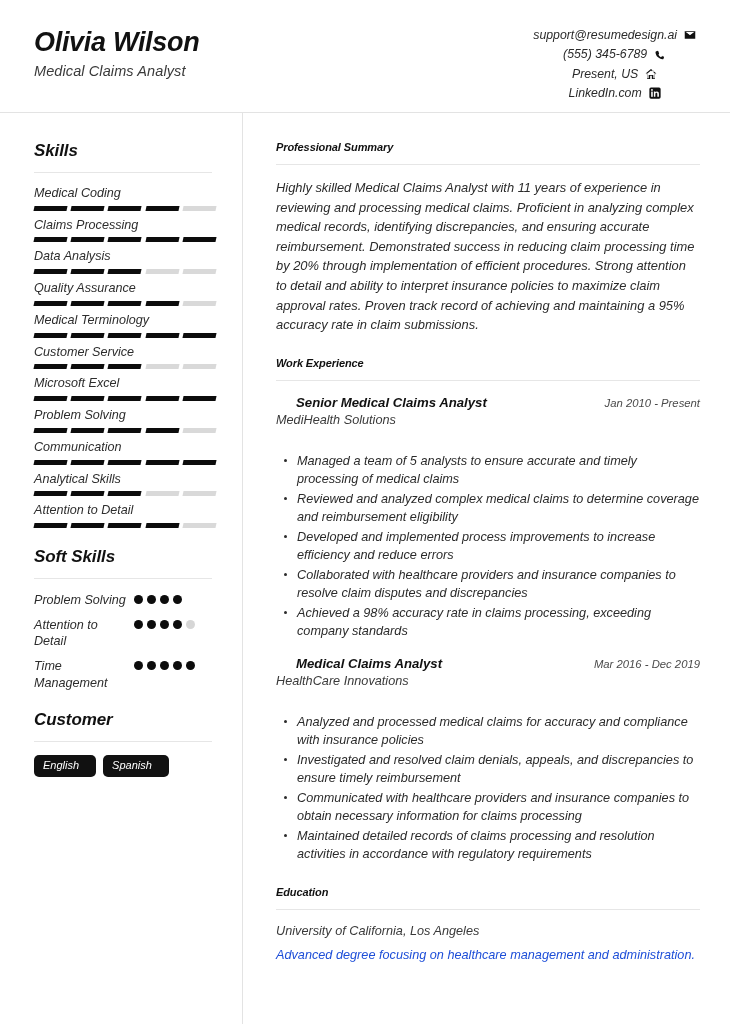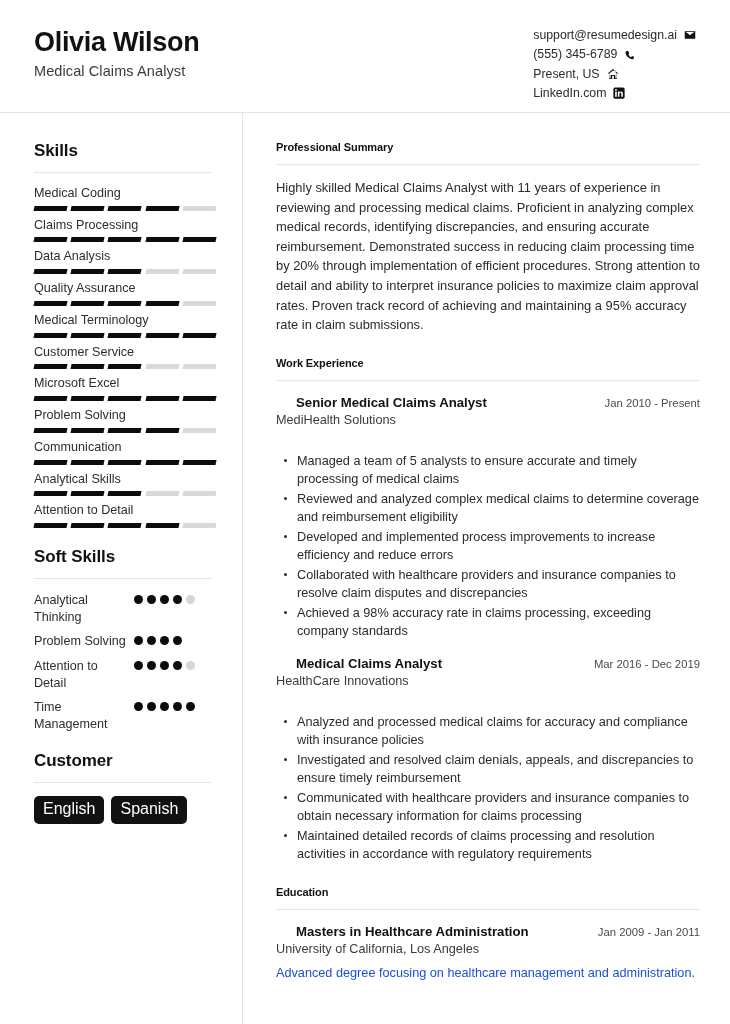--- a/index.html
+++ b/index.html
@@ -11,20 +11,21 @@
     font-family: "Liberation Sans", sans-serif;
     color: #1a1a1a;
     overflow: hidden;
   }
 
   .page {
     width: 730px;
     height: 848px;
     position: relative;
     background: #ffffff;
+    font-style: italic;
   }
 
   
   .header {
     height: 113px;
     padding: 26px 34px 0 34px;
     display: flex;
     justify-content: space-between;
     align-items: flex-start;
     border-bottom: 1px solid #e3e3e3;
@@ -41,21 +42,21 @@
     font-size: 14.5px;
     font-weight: 400;
     color: #3a3a3a;
     margin-top: 5px;
     letter-spacing: 0.1px;
   }
 
   .contacts {
     display: flex;
     flex-direction: column;
-    align-items: flex-start;
+    align-items: center;
     gap: 4.5px;
     padding-top: 2px;
   }
   .contact-row {
     display: flex;
     align-items: center;
     justify-content: flex-end;
     gap: 7px;
     font-size: 12.3px;
     color: #2b2b2b;
@@ -155,22 +156,22 @@
     background: #d6d6d6;
     flex: 0 0 9px;
   }
   .dot.on { background: #0c0c0c; }
 
   
   .lang-row { display: flex; flex-wrap: wrap; gap: 7px; }
   .lang-pill {
     background: #111111;
     color: #ffffff;
-    font-size: 16px;
-    padding: 4px 9px 5px 9px;
+    font-size: 11px;
+    padding: 4px 17px 5px 9px;
     border-radius: 5px;
     line-height: 1.15;
   }
 
   
   .summary-text {
     font-size: 12.9px;
     line-height: 1.52;
     color: #2b2b2b;
     text-align: left;
@@ -408,30 +409,20 @@
               </div>
             </div>
           </div>
       </section>
 
       <section class="sec-block gap-sec">
         <div class="sec-title">Soft Skills</div>
         <div class="sec-rule"></div>
         <div id="soft-skills-list">
             <div class="soft-item">
-              <div class="soft-name">Analytical Thinking</div>
-              <div class="dots">
-                <span class="dot on"></span>
-                <span class="dot on"></span>
-                <span class="dot on"></span>
-                <span class="dot on"></span>
-                <span class="dot"></span>
-              </div>
-            </div>
-            <div class="soft-item">
               <div class="soft-name">Problem Solving</div>
               <div class="dots">
                 <span class="dot on"></span>
                 <span class="dot on"></span>
                 <span class="dot on"></span>
                 <span class="dot on"></span>
               </div>
             </div>
             <div class="soft-item">
               <div class="soft-name">Attention to Detail</div>
@@ -507,24 +498,20 @@
               </ul>
             </div>
           </div>
       </section>
 
       <section class="sec-block gap-sec-lg">
         <div class="sec-title main-h">Education</div>
         <div class="sec-rule"></div>
         <div id="edu-list">
             <div class="edu-entry">
-              <div class="entry-head">
-                <div class="entry-role">Masters in Healthcare Administration</div>
-                <div class="entry-date">Jan 2009 - Jan 2011</div>
-              </div>
               <div class="entry-org">University of California, Los Angeles</div>
               <div class="edu-desc">Advanced degree focusing on healthcare management and administration.</div>
             </div>
           </div>
       </section>
 
     </main>
   </div>
 </div>
 

